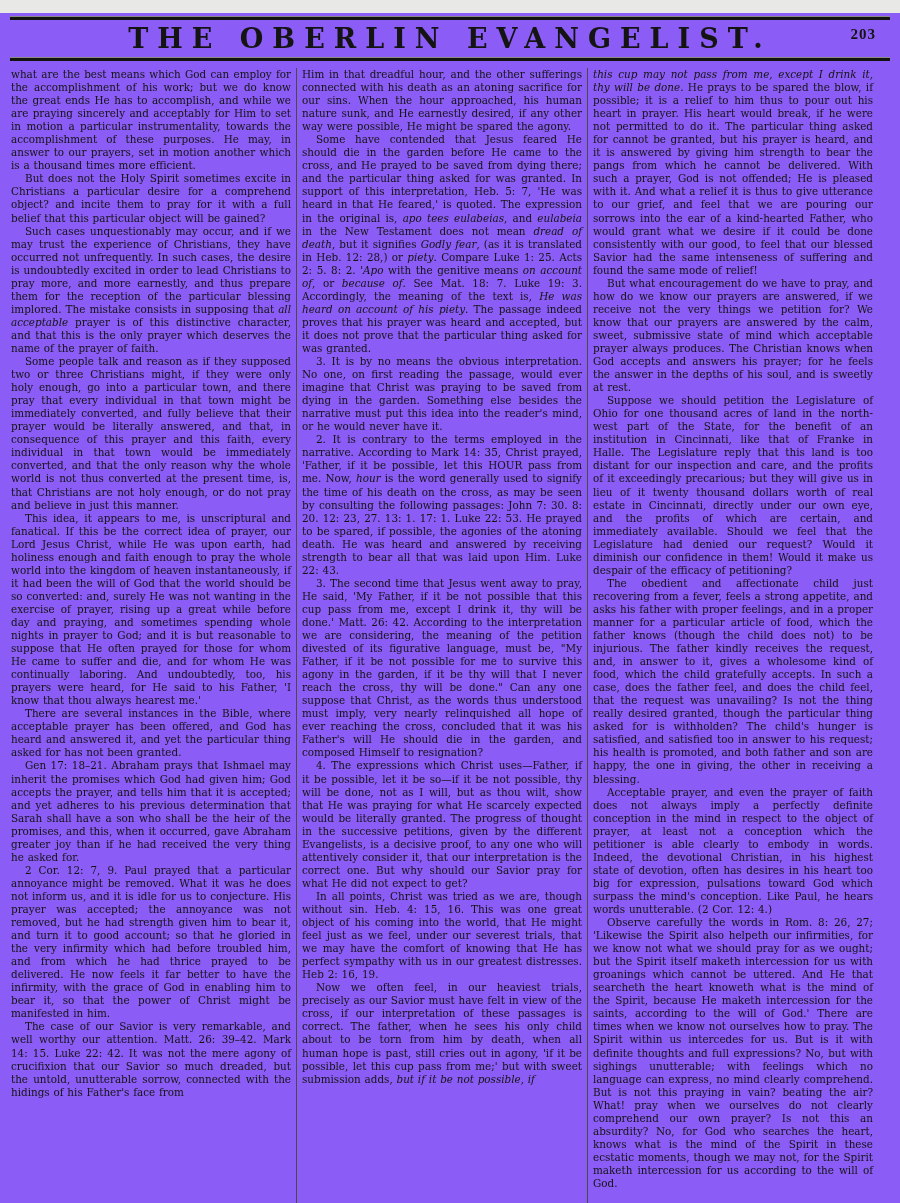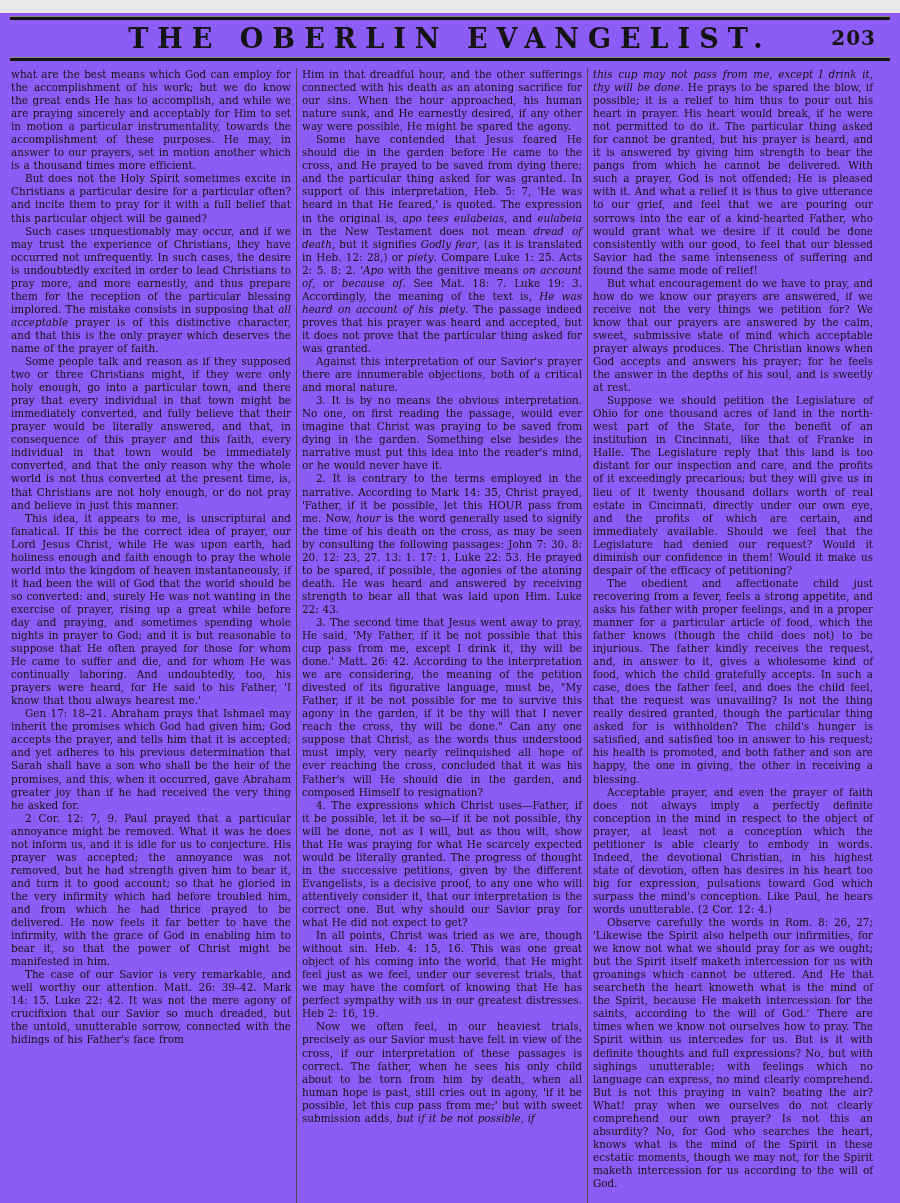--- a/index.html
+++ b/index.html
@@ -43,23 +43,24 @@
     text-align: center;
     font-size: 27px;
     font-weight: bold;
     letter-spacing: 9px;
     white-space: nowrap;
   }
   .page-number {
     position: absolute;
     top: 5px;
     right: 24px;
-    font-size: 20px;
+    font-size: 15px;
     font-weight: bold;
     letter-spacing: 1px;
+    font-family: Liberation Serif, serif;
   }
   .columns {
     position: absolute;
     top: 55px;
     left: 8px;
     right: 8px;
     bottom: 6px;
     display: flex;
     flex-direction: row;
   }
@@ -94,33 +95,33 @@
   <div class="rule rule-top"></div>
   <div class="masthead">
     <div class="masthead-title">THE OBERLIN EVANGELIST.</div>
     <div class="page-number">203</div>
   </div>
   <div class="rule rule-head"></div>
 
   <div class="columns">
     <div class="col">
         <p class="noindent"><span>what are the best means which God can employ for the accomplishment of his work; but we do know the great ends He has to accomplish, and while we are praying sincerely and acceptably for Him to set in motion a particular instrumentality, towards the accomplishment of these purposes. He may, in answer to our prayers, set in motion another which is a thousand times more efficient.</span></p>
-        <p><span>But does not the Holy Spirit sometimes excite in Christians a particular desire for a particular often? and incite them to pray for it with a full belief that this particular object will be gained?</span></p>
+        <p><span>But does not the Holy Spirit sometimes excite in Christians a particular desire for a comprehend object? and incite them to pray for it with a full belief that this particular object will be gained?</span></p>
         <p><span>Such cases unquestionably may occur, and if we may trust the experience of Christians, they have occurred not unfrequently. In such cases, the desire is undoubtedly excited in order to lead Christians to pray more, and more earnestly, and thus prepare them for the reception of the particular blessing implored. The mistake consists in supposing that </span><i>all acceptable</i><span> prayer is of this distinctive character, and that this is the only prayer which deserves the name of the prayer of faith.</span></p>
         <p><span>Some people talk and reason as if they supposed two or three Christians might, if they were only holy enough, go into a particular town, and there pray that every individual in that town might be immediately converted, and fully believe that their prayer would be literally answered, and that, in consequence of this prayer and this faith, every individual in that town would be immediately converted, and that the only reason why the whole world is not thus converted at the present time, is, that Christians are not holy enough, or do not pray and believe in just this manner.</span></p>
         <p><span>This idea, it appears to me, is unscriptural and fanatical. If this be the correct idea of prayer, our Lord Jesus Christ, while He was upon earth, had holiness enough and faith enough to pray the whole world into the kingdom of heaven instantaneously, if it had been the will of God that the world should be so converted: and, surely He was not wanting in the exercise of prayer, rising up a great while before day and praying, and sometimes spending whole nights in prayer to God; and it is but reasonable to suppose that He often prayed for those for whom He came to suffer and die, and for whom He was continually laboring. And undoubtedly, too, his prayers were heard, for He said to his Father, 'I know that thou always hearest me.'</span></p>
+        <p><span>There are several instances in the Bible, where acceptable prayer has been offered, and God has heard and answered it, and yet the particular thing asked for has not been granted.</span></p>
         <p><span>Gen 17: 18–21. Abraham prays that Ishmael may inherit the promises which God had given him; God accepts the prayer, and tells him that it is accepted; and yet adheres to his previous determination that Sarah shall have a son who shall be the heir of the promises, and this, when it occurred, gave Abraham greater joy than if he had received the very thing he asked for.</span></p>
         <p><span>2 Cor. 12: 7, 9. Paul prayed that a particular annoyance might be removed. What it was he does not inform us, and it is idle for us to conjecture. His prayer was accepted; the annoyance was not removed, but he had strength given him to bear it, and turn it to good account; so that he gloried in the very infirmity which had before troubled him, and from which he had thrice prayed to be delivered. He now feels it far better to have the infirmity, with the grace of God in enabling him to bear it, so that the power of Christ might be manifested in him.</span></p>
         <p><span>The case of our Savior is very remarkable, and well worthy our attention. Matt. 26: 39–42. Mark 14: 15. Luke 22: 42. It was not the mere agony of crucifixion that our Savior so much dreaded, but the untold, unutterable sorrow, connected with the hidings of his Father's face from</span></p>
       </div>
     <div class="divider"></div>
     <div class="col">
         <p class="noindent"><span>Him in that dreadful hour, and the other sufferings connected with his death as an atoning sacrifice for our sins. When the hour approached, his human nature sunk, and He earnestly desired, if any other way were possible, He might be spared the agony.</span></p>
         <p><span>Some have contended that Jesus feared He should die in the garden before He came to the cross, and He prayed to be saved from dying there; and the particular thing asked for was granted. In support of this interpretation, Heb. 5: 7, 'He was heard in that He feared,' is quoted. The expression in the original is, </span><i>apo tees eulabeias</i><span>, and </span><i>eulabeia</i><span> in the New Testament does not mean </span><i>dread of death</i><span>, but it signifies </span><i>Godly fear</i><span>, (as it is translated in Heb. 12: 28,) or </span><i>piety</i><span>. Compare Luke 1: 25. Acts 2: 5. 8: 2. </span><i>'Apo</i><span> with the genitive means </span><i>on account of</i><span>, or </span><i>because of</i><span>. See Mat. 18: 7. Luke 19: 3. Accordingly, the meaning of the text is, </span><i>He was heard on account of his piety</i><span>. The passage indeed proves that his prayer was heard and accepted, but it does not prove that the particular thing asked for was granted.</span></p>
-        <p><span>Against this interpretation of our Savior's prayer there are innumerable objections, both of a critical and moral nature.</span></p>
         <p><span>3. It is by no means the obvious interpretation. No one, on first reading the passage, would ever imagine that Christ was praying to be saved from dying in the garden. Something else besides the narrative must put this idea into the reader's mind, or he would never have it.</span></p>
         <p><span>2. It is contrary to the terms employed in the narrative. According to Mark 14: 35, Christ prayed, 'Father, if it be possible, let this HOUR pass from me. Now, </span><i>hour</i><span> is the word generally used to signify the time of his death on the cross, as may be seen by consulting the following passages: John 7: 30. 8: 20. 12: 23, 27. 13: 1. 17: 1. Luke 22: 53. He prayed to be spared, if possible, the agonies of the atoning death. He was heard and answered by receiving strength to bear all that was laid upon Him. Luke 22: 43.</span></p>
         <p><span>3. The second time that Jesus went away to pray, He said, 'My Father, if it be not possible that this cup pass from me, except I drink it, thy will be done.' Matt. 26: 42. According to the interpretation we are considering, the meaning of the petition divested of its figurative language, must be, "My Father, if it be not possible for me to survive this agony in the garden, if it be thy will that I never reach the cross, thy will be done." Can any one suppose that Christ, as the words thus understood must imply, very nearly relinquished all hope of ever reaching the cross, concluded that it was his Father's will He should die in the garden, and composed Himself to resignation?</span></p>
         <p><span>4. The expressions which Christ uses—Father, if it be possible, let it be so—if it be not possible, thy will be done, not as I will, but as thou wilt, show that He was praying for what He scarcely expected would be literally granted. The progress of thought in the successive petitions, given by the different Evangelists, is a decisive proof, to any one who will attentively consider it, that our interpretation is the correct one. But why should our Savior pray for what He did not expect to get?</span></p>
         <p><span>In all points, Christ was tried as we are, though without sin. Heb. 4: 15, 16. This was one great object of his coming into the world, that He might feel just as we feel, under our severest trials, that we may have the comfort of knowing that He has perfect sympathy with us in our greatest distresses. Heb 2: 16, 19.</span></p>
         <p><span>Now we often feel, in our heaviest trials, precisely as our Savior must have felt in view of the cross, if our interpretation of these passages is correct. The father, when he sees his only child about to be torn from him by death, when all human hope is past, still cries out in agony, 'if it be possible, let this cup pass from me;' but with sweet submission adds, </span><i>but if it be not possible, if</i></p>
       </div>
     <div class="divider"></div>
     <div class="col">
         <p class="noindent"><i>this cup may not pass from me, except I drink it, thy will be done.</i><span> He prays to be spared the blow, if possible; it is a relief to him thus to pour out his heart in prayer. His heart would break, if he were not permitted to do it. The particular thing asked for cannot be granted, but his prayer is heard, and it is answered by giving him strength to bear the pangs from which he cannot be delivered. With such a prayer, God is not offended; He is pleased with it. And what a relief it is thus to give utterance to our grief, and feel that we are pouring our sorrows into the ear of a kind-hearted Father, who would grant what we desire if it could be done consistently with our good, to feel that our blessed Savior had the same intenseness of suffering and found the same mode of relief!</span></p>

